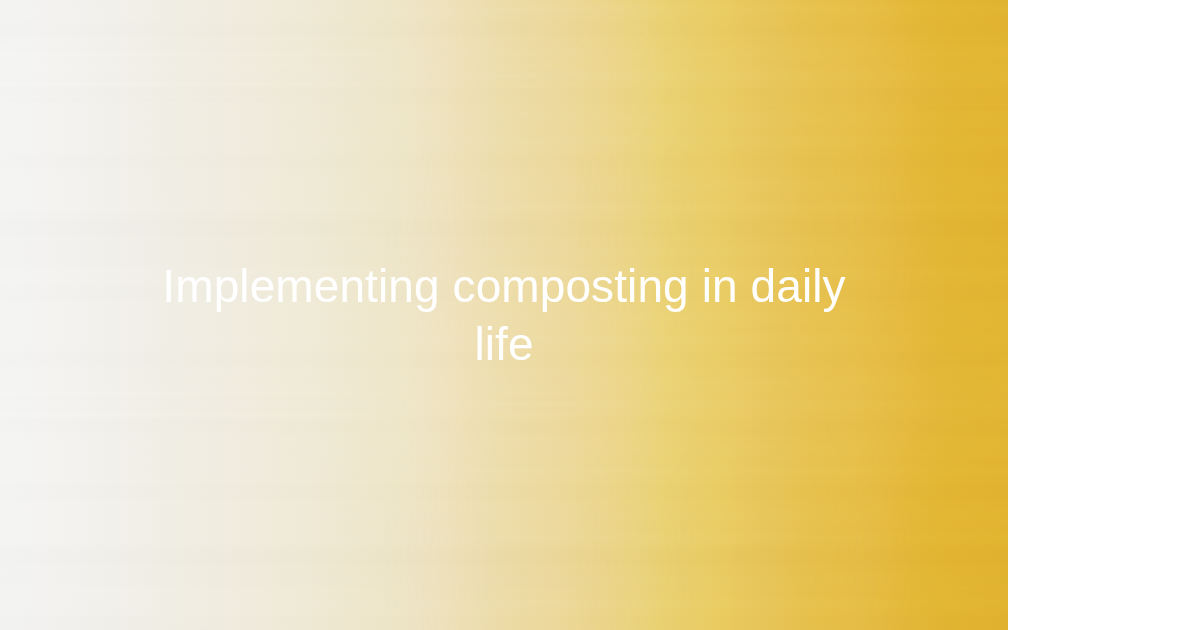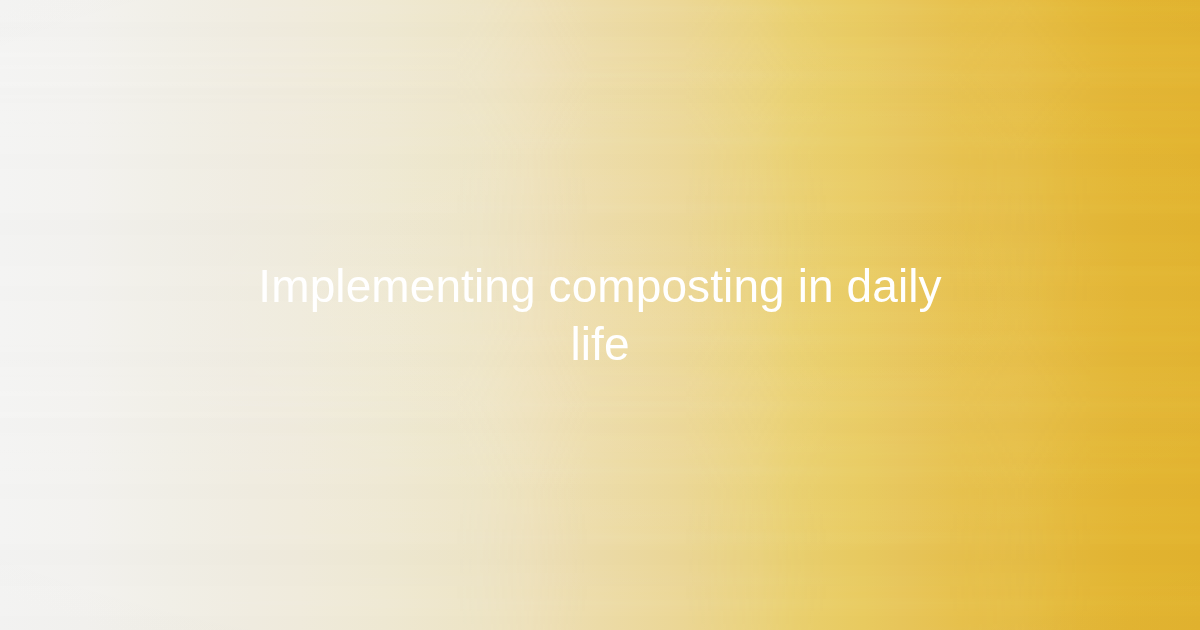--- a/index.html
+++ b/index.html
@@ -6,21 +6,21 @@
     margin: 0;
     padding: 0;
     background: #ffffff;
   }
   body {
     font-family: "Liberation Sans", sans-serif;
   }
 
   .og-card {
     position: relative;
-    width: 1200px;
+    width: 1008px;
     height: 630px;
     overflow: hidden;
     box-sizing: border-box;
   }
 
   
   .bg-gradient {
     position: absolute;
     inset: 0;
     background: linear-gradient(

